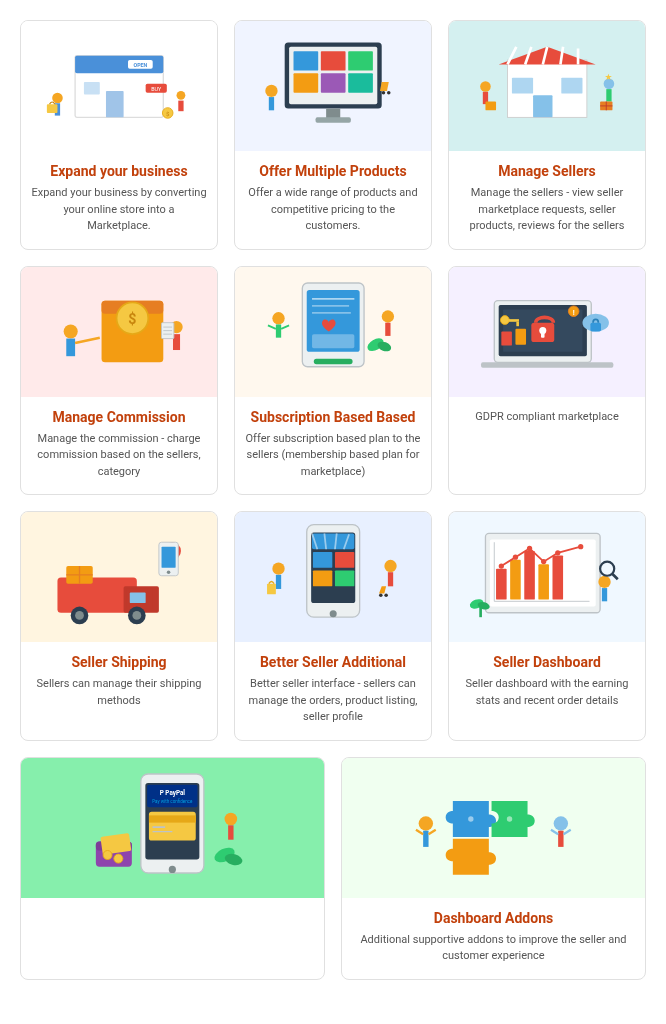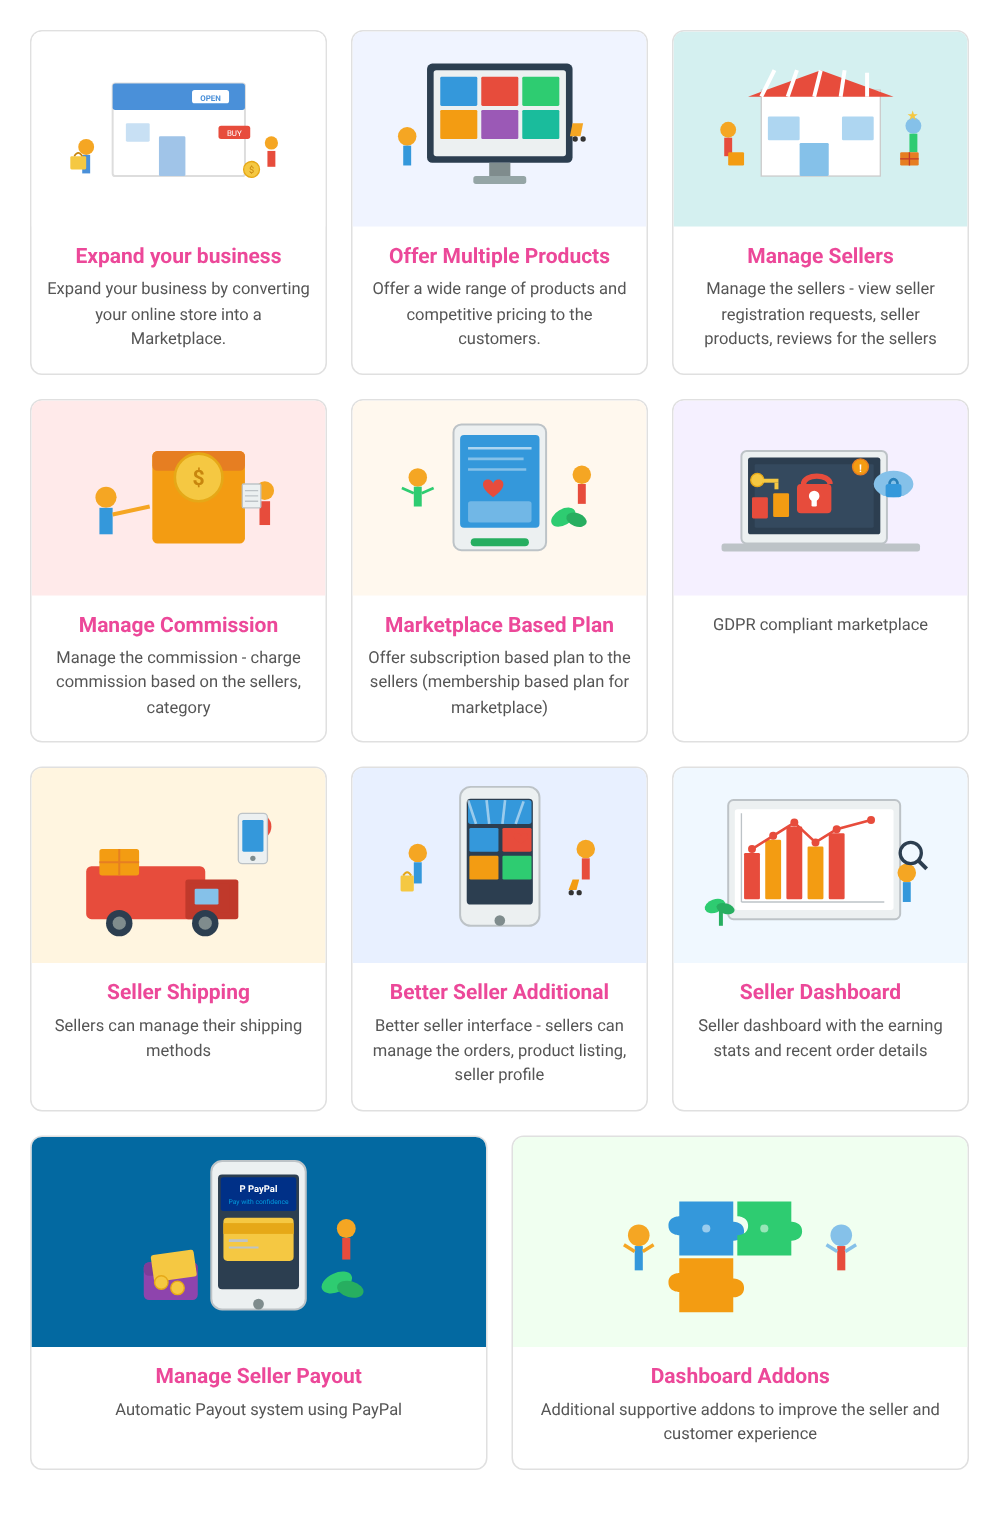--- a/index.html
+++ b/index.html
@@ -45,21 +45,21 @@
       height: 90%;
     }
     .card-body {
       padding: 12px 10px 14px;
       text-align: center;
       width: 100%;
     }
     .card-title {
       font-size: 14px;
       font-weight: 700;
-      color: #ec4899;
+      color: #c2410c;
       margin-bottom: 6px;
     }
     .card-desc {
       font-size: 11px;
       color: #555;
       line-height: 1.5;
     }
 
     
     .img-expand { background: #fff; }
@@ -184,21 +184,21 @@
 
         <text x="165" y="58" font-size="10" fill="#f5c842">★</text>
 
         <rect x="160" y="82" width="14" height="10" fill="#e67e22" rx="1"></rect>
         <line x1="167" y1="82" x2="167" y2="92" stroke="#c0392b" stroke-width="1"></line>
         <line x1="160" y1="87" x2="174" y2="87" stroke="#c0392b" stroke-width="1"></line>
       </svg>
     </div>
     <div class="card-body">
       <div class="card-title">Manage Sellers</div>
-      <div class="card-desc">Manage the sellers - view seller registration requests, seller products, reviews for the sellers</div>
+      <div class="card-desc">Manage the sellers - view seller marketplace requests, seller products, reviews for the sellers</div>
     </div>
   </div>
 
 </div>
 
 <div class="grid">
 
   <div class="card">
     <div class="card-image img-commission" style="background:#ffeaea;">
       <svg viewBox="0 0 200 130" xmlns="http://www.w3.org/2000/svg">
@@ -252,21 +252,21 @@
         <circle cx="162" cy="48" r="7" fill="#f5a623"></circle>
         <rect x="159" y="55" width="6" height="15" fill="#e74c3c"></rect>
 
         <ellipse cx="148" cy="80" rx="10" ry="6" fill="#2ecc71" transform="rotate(-30 148 80)"></ellipse>
         <ellipse cx="158" cy="82" rx="8" ry="5" fill="#27ae60" transform="rotate(20 158 82)"></ellipse>
 
         <rect x="78" y="96" width="44" height="6" fill="#27ae60" rx="3"></rect>
       </svg>
     </div>
     <div class="card-body">
-      <div class="card-title">Marketplace Based Plan</div>
+      <div class="card-title">Subscription Based Based</div>
       <div class="card-desc">Offer subscription based plan to the sellers (membership based plan for marketplace)</div>
     </div>
   </div>
 
   <div class="card">
     <div class="card-image img-gdpr" style="background:#f5f0ff;">
       <svg viewBox="0 0 200 130" xmlns="http://www.w3.org/2000/svg">
 
         <rect x="40" y="30" width="110" height="70" fill="#ecf0f1" rx="4" stroke="#bdc3c7" stroke-width="1.5"></rect>
         <rect x="45" y="35" width="100" height="58" fill="#2c3e50" rx="2"></rect>
@@ -421,21 +421,21 @@
       <div class="card-title">Seller Dashboard</div>
       <div class="card-desc">Seller dashboard with the earning stats and recent order details</div>
     </div>
   </div>
 
 </div>
 
 <div class="grid-2">
 
   <div class="card">
-    <div class="card-image img-payout" style="background:#0369a1; height:140px;">
+    <div class="card-image img-payout" style="background:#86efac; height:140px;">
       <svg viewBox="0 0 200 140" xmlns="http://www.w3.org/2000/svg">
 
         <rect x="65" y="10" width="70" height="110" fill="#ecf0f1" rx="8" stroke="#bdc3c7" stroke-width="1.5"></rect>
         <rect x="70" y="20" width="60" height="85" fill="#2c3e50" rx="3"></rect>
 
         <rect x="72" y="22" width="56" height="25" fill="#003087" rx="2"></rect>
         <text x="100" y="33" text-anchor="middle" font-size="7" fill="#fff" font-weight="bold">P PayPal</text>
         <text x="100" y="42" text-anchor="middle" font-size="5" fill="#009cde">Pay with confidence</text>
 
         <rect x="74" y="52" width="52" height="32" fill="#f5c842" rx="3"></rect>
@@ -453,24 +453,20 @@
         <circle cx="28" cy="100" r="5" fill="#f5c842" stroke="#e6a817" stroke-width="1"></circle>
         <circle cx="40" cy="104" r="5" fill="#f5c842" stroke="#e6a817" stroke-width="1"></circle>
 
         <circle cx="165" cy="60" r="7" fill="#f5a623"></circle>
         <rect x="162" y="67" width="6" height="16" fill="#e74c3c"></rect>
 
         <ellipse cx="158" cy="100" rx="12" ry="7" fill="#2ecc71" transform="rotate(-25 158 100)"></ellipse>
         <ellipse cx="168" cy="105" rx="10" ry="6" fill="#27ae60" transform="rotate(15 168 105)"></ellipse>
       </svg>
     </div>
-    <div class="card-body">
-      <div class="card-title">Manage Seller Payout</div>
-      <div class="card-desc">Automatic Payout system using PayPal</div>
-    </div>
   </div>
 
   <div class="card">
     <div class="card-image img-addons" style="background:#f0fff0; height:140px;">
       <svg viewBox="0 0 200 140" xmlns="http://www.w3.org/2000/svg">
 
         <path d="M55 40 L95 40 L95 55 C95 55, 103 55, 103 62 C103 69, 95 69, 95 69 L95 80 L55 80 L55 65 C55 65, 47 65, 47 58 C47 51, 55 51, 55 51 Z" fill="#3498db" rx="4"></path>
 
         <path d="M98 40 L138 40 L138 55 C138 55, 146 55, 146 62 C146 69, 138 69, 138 69 L138 80 L98 80 L98 65 C98 65, 106 65, 106 58 C106 51, 98 51, 98 51 Z" fill="#2ecc71" rx="4"></path>
 

